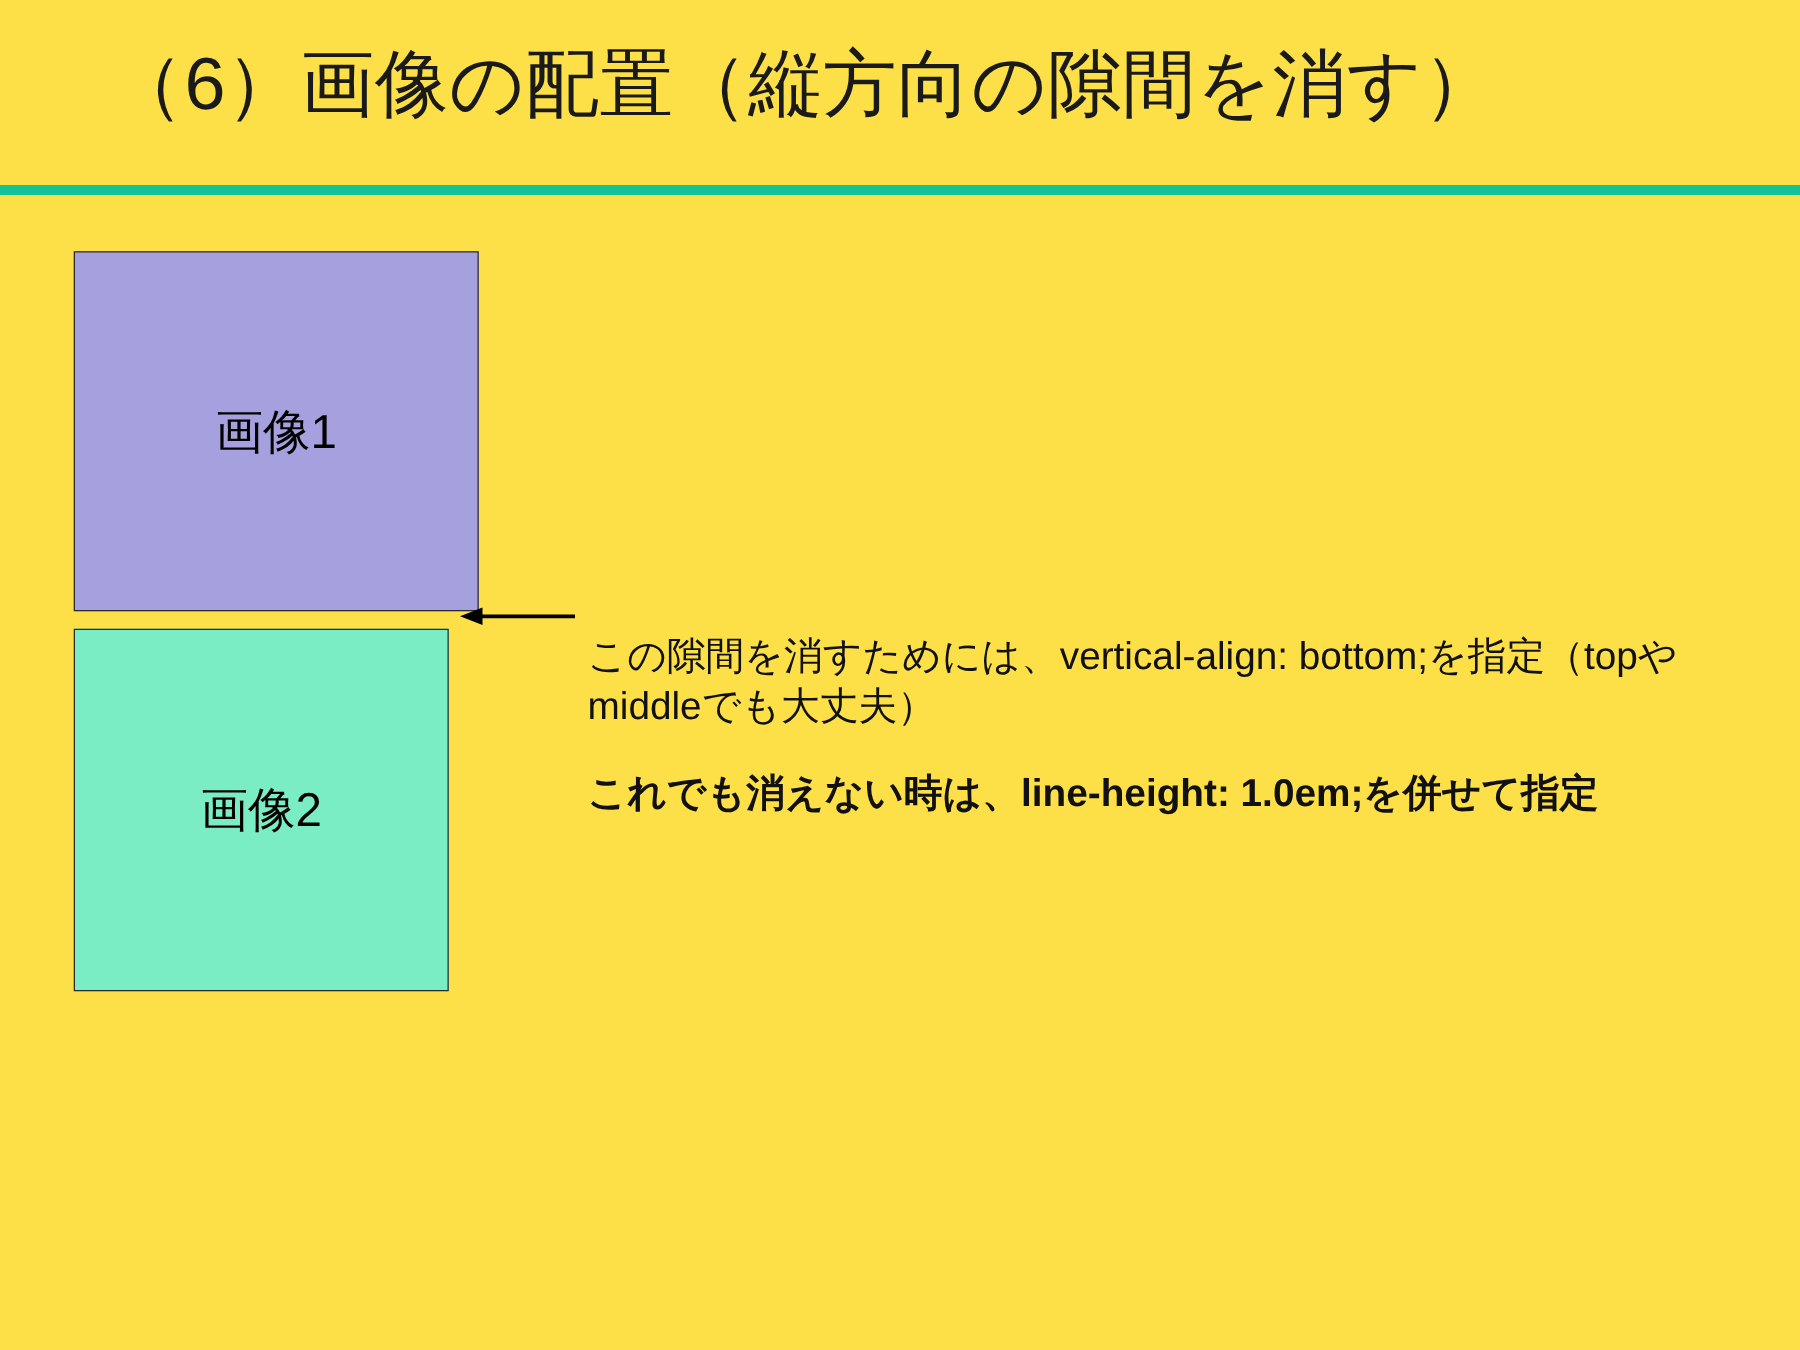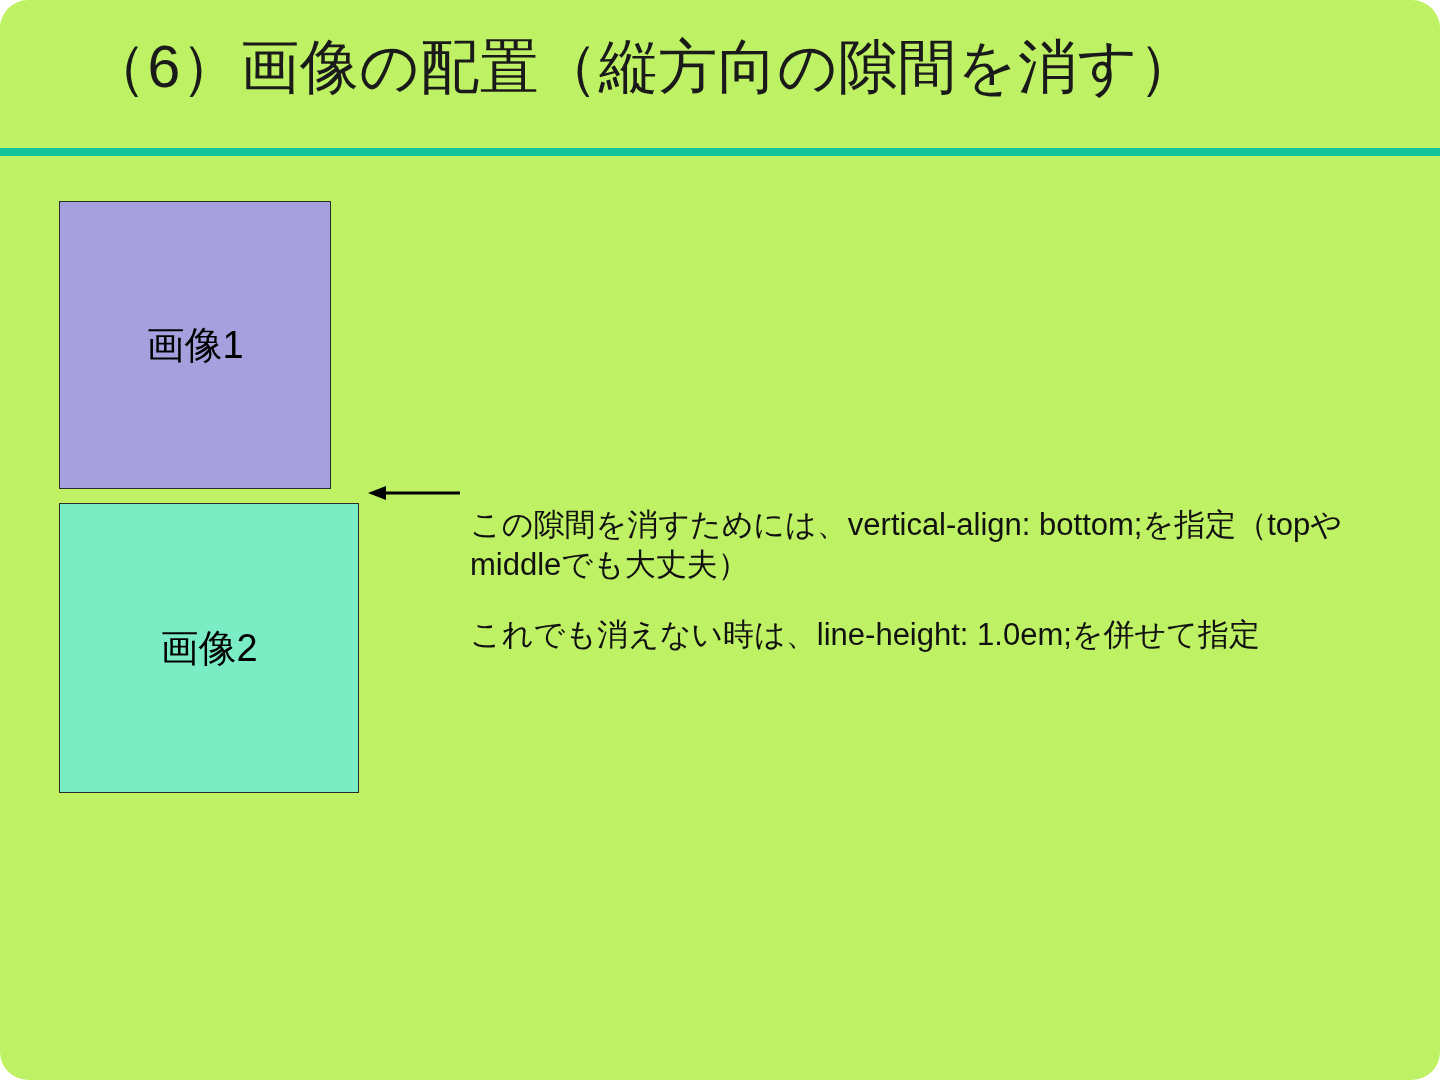--- a/index.html
+++ b/index.html
@@ -11,22 +11,21 @@
     width: 1440px;
     height: 1080px;
     position: relative;
     font-family: "Liberation Sans", "DejaVu Sans", sans-serif;
     color: #000000;
     overflow: hidden;
   }
   .slide {
     position: absolute;
     inset: 0;
-    background: #bef264;
-    border-radius: 28px;
+    background: #fde047;
   }
   .slide-title {
     position: absolute;
     left: 88px;
     top: 34px;
     width: 1280px;
     font-size: 59px;
     line-height: 1.15;
     font-weight: 400;
     color: #1a1a1a;
@@ -47,21 +46,21 @@
     border: 1px solid #2b2b2b;
     display: flex;
     align-items: center;
     justify-content: center;
     font-size: 38px;
     color: #000000;
   }
   .img-box-1 {
     left: 59px;
     top: 201px;
-    width: 272px;
+    width: 324px;
     height: 288px;
     background: #a6a1de;
   }
   .img-box-2 {
     left: 59px;
     top: 503px;
     width: 300px;
     height: 290px;
     background: #7aedc4;
   }
@@ -75,21 +74,21 @@
   .callout {
     position: absolute;
     left: 470px;
     font-size: 31px;
     line-height: 1.28;
     color: #111111;
     width: 880px;
     margin-top: 33px;
   }
   .callout-1 { top: 472px; }
-  .callout-2 { top: 582px; }
+  .callout-2 { top: 582px; font-weight: bold; }
   .callout-3 {
     top: 748px;
     color: #111111;
   }
   .callout-3 .marker {
     color: #111111;
   }
   .callout-3 .red-text {
     color: #fa0000;
   }

